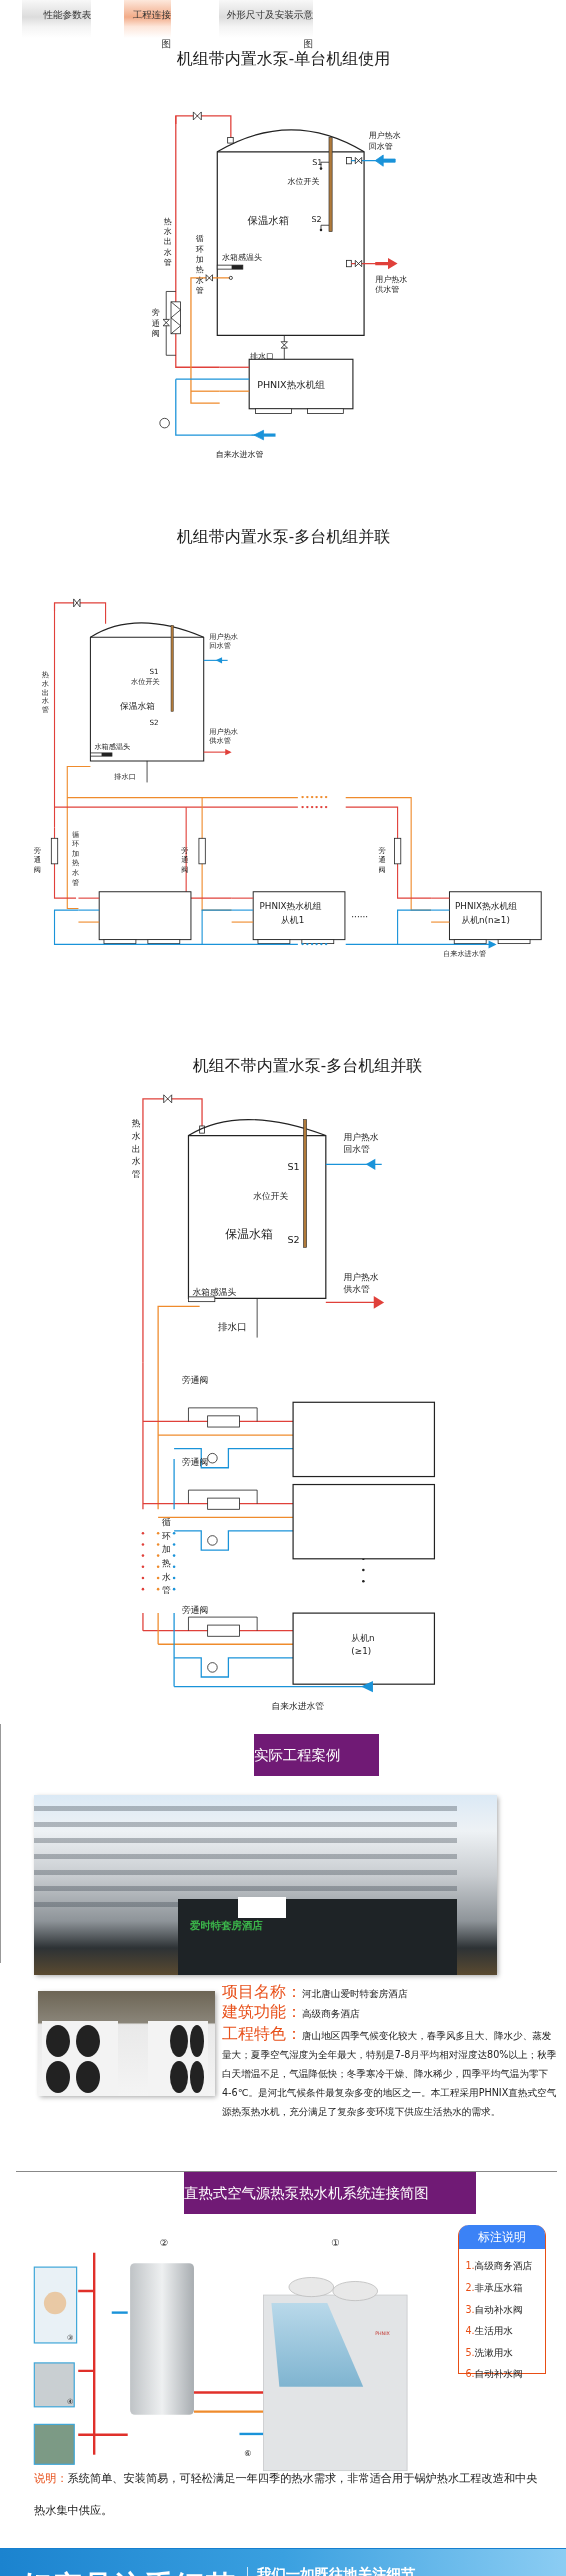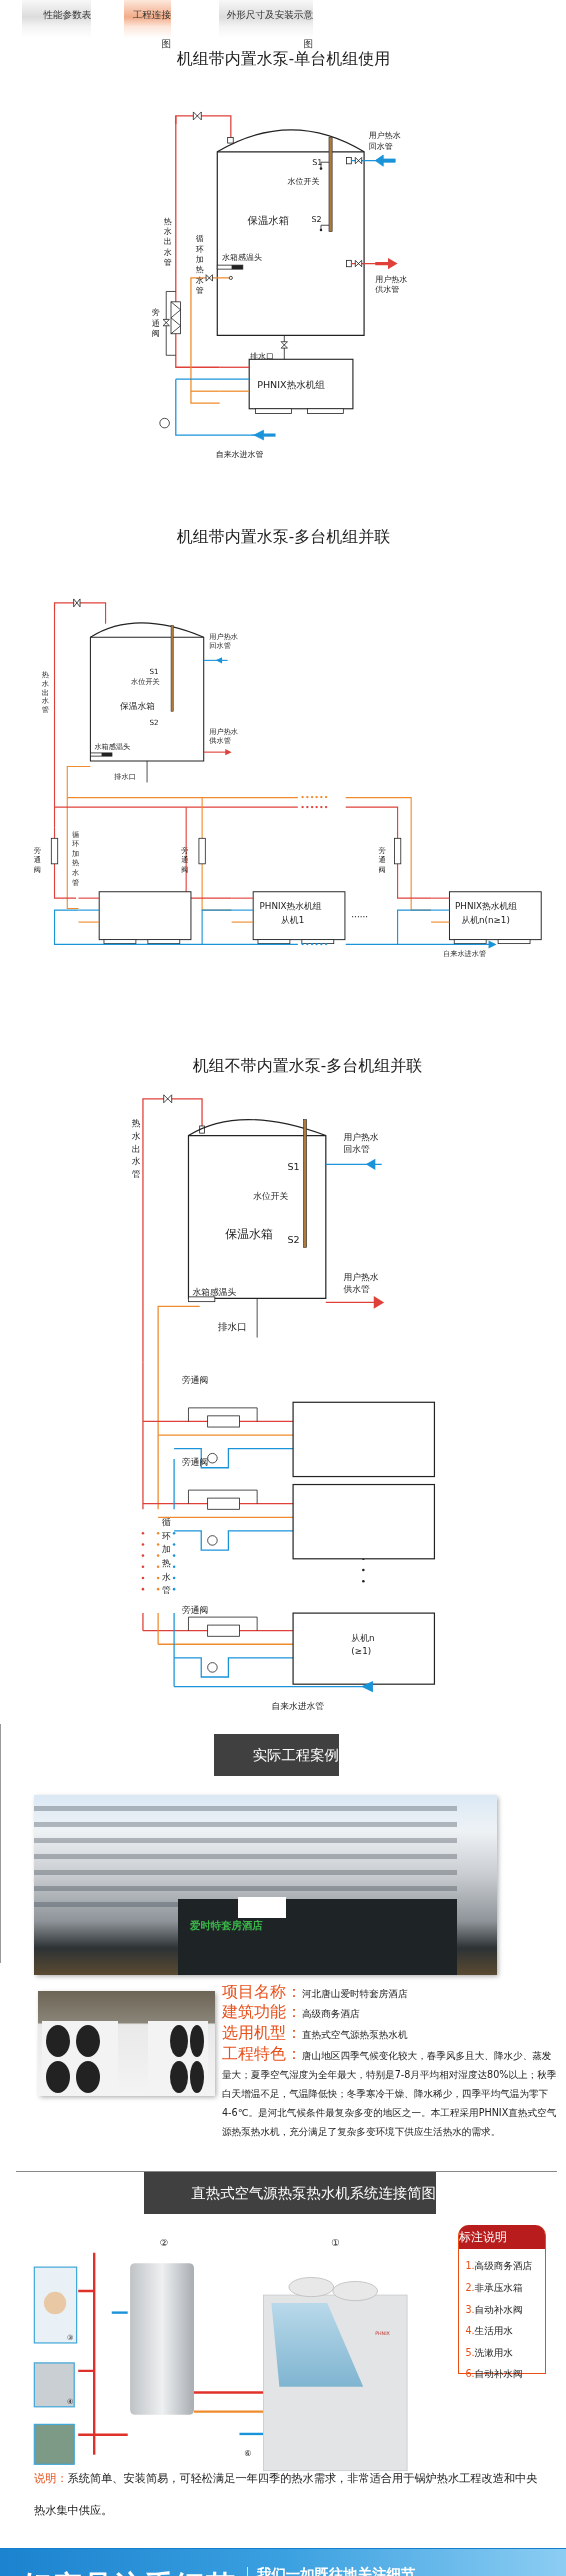--- a/index.html
+++ b/index.html
@@ -4,26 +4,26 @@
 <style>
   html,body{margin:0;padding:0;background:#fff;}
   body{width:567px;height:2576px;position:relative;overflow:hidden;font-family:"DejaVu Sans","Liberation Sans",sans-serif;color:#222;}
   .tabs{position:absolute;left:0;top:0;width:567px;height:40px;}
   .tab{position:absolute;top:0;height:38px;font-size:9.6px;color:#333;text-align:right;line-height:29px;cursor:pointer;
        background:linear-gradient(#f8f8f8 0%,#dcdcdc 45%,#f4f4f4 70%,#fff 100%);}
   .tab.active{background:linear-gradient(#fde8dc 0%,#f2ab88 45%,#fde6da 70%,#fff 100%);}
   .title{position:absolute;left:0;width:567px;text-align:center;font-family:"DejaVu Serif","Liberation Serif",serif;font-size:16px;color:#222;}
   svg{position:absolute;left:0;overflow:visible;}
   svg text{font-family:"DejaVu Sans","Liberation Sans",sans-serif;fill:#222;}
-  .orange-banner{position:absolute;background:#404040;color:#fff;text-align:right;font-size:15px;}
+  .orange-banner{position:absolute;background:#701a75;color:#fff;text-align:left;font-size:15px;margin-left:40px;}
   .photo{position:absolute;box-shadow:1.6px 2.4px 4.8px rgba(0,0,0,.35);overflow:hidden;}
   .case-info{position:absolute;left:222px;top:1983px;width:335px;font-size:9.6px;line-height:18.4px;color:#222;}
   .case-info .lbl{color:#e8501a;font-size:16px;}
   .legend-box{position:absolute;left:458px;top:2225px;width:86px;height:148px;border:1.6px solid #e84e15;border-top:none;background:#fff;border-radius:11.2px 11.2px 0 0;}
-  .legend-head{background:#b91c1c;color:#fff;font-size:12px;height:24px;line-height:24px;border-radius:9.6px 9.6px 0 0;}
+  .legend-head{background:#3b82f6;color:#fff;font-size:12px;text-align:center;height:24px;line-height:24px;border-radius:9.6px 9.6px 0 0;}
   .legend-item{font-size:9.6px;padding-left:6.4px;line-height:21.6px;}
   .legend-item .n{color:#e84e15;}
   .note{position:absolute;left:34px;top:2463px;width:511px;font-size:11.2px;line-height:32px;color:#222;}
   .note .lbl{color:#e8501a;}
   .footer{position:absolute;left:0;top:2548px;width:567px;height:80px;
           background:linear-gradient(90deg,#1b83cf 0%,#3aa0e0 50%,#8ccdf3 100%);border-top:1.6px solid #1680d0;}
   .footer .big{position:absolute;left:22.4px;top:17.6px;font-size:29px;font-weight:bold;color:#fff;letter-spacing:1.6px;}
   .footer .sep{position:absolute;left:247px;top:17.6px;width:0.8px;height:46px;background:#cfe8fa;}
   .footer .sub1{position:absolute;left:257px;top:16px;font-size:14.4px;font-weight:bold;color:#fff;}
   .hr{position:absolute;left:16px;top:2171px;width:541px;height:0.8px;background:#888;}
@@ -363,21 +363,20 @@
   <div style="position:absolute;left:110px;top:29.5px;width:60px;height:76px;background:#f3f3f3;"></div>
   <div style="position:absolute;left:132px;top:34px;width:17.6px;height:32px;border-radius:50%;background:#222;"></div>
   <div style="position:absolute;left:152px;top:34px;width:14.4px;height:32px;border-radius:50%;background:#222;"></div>
   <div style="position:absolute;left:132px;top:70px;width:17.6px;height:32px;border-radius:50%;background:#222;"></div>
   <div style="position:absolute;left:152px;top:70px;width:14.4px;height:32px;border-radius:50%;background:#222;"></div>
 </div>
 
 <div class="case-info">
   <div><span class="lbl">项目名称：</span><span>河北唐山爱时特套房酒店</span></div>
   <div><span class="lbl">建筑功能：</span><span>高级商务酒店</span></div>
-  <div><span class="lbl">选用机型：</span><span>直热式空气源热泵热水机</span></div>
   <div style="line-height:19px;"><span class="lbl">工程特色：</span><span>唐山地区四季气候变化较大，春季风多且大、降水少、蒸发量大；夏季空气湿度为全年最大，特别是7-8月平均相对湿度达80%以上；秋季白天增温不足，气温降低快；冬季寒冷干燥、降水稀少，四季平均气温为零下4-6℃。是河北气候条件最复杂多变的地区之一。本工程采用PHNIX直热式空气源热泵热水机，充分满足了复杂多变环境下供应生活热水的需求。</span></div>
 </div>
 
 <div class="hr"></div>
 <div class="orange-banner" style="left:144px;top:2172px;width:292px;height:42px;line-height:42px;font-size:14.4px;">直热式空气源热泵热水机系统连接简图</div>
 
 <svg width="447" height="192" style="top:2223px;" viewBox="0 0 560 240">
   <text x="200" y="28" font-size="12">②</text>
   <text x="415" y="28" font-size="12">①</text>
 

